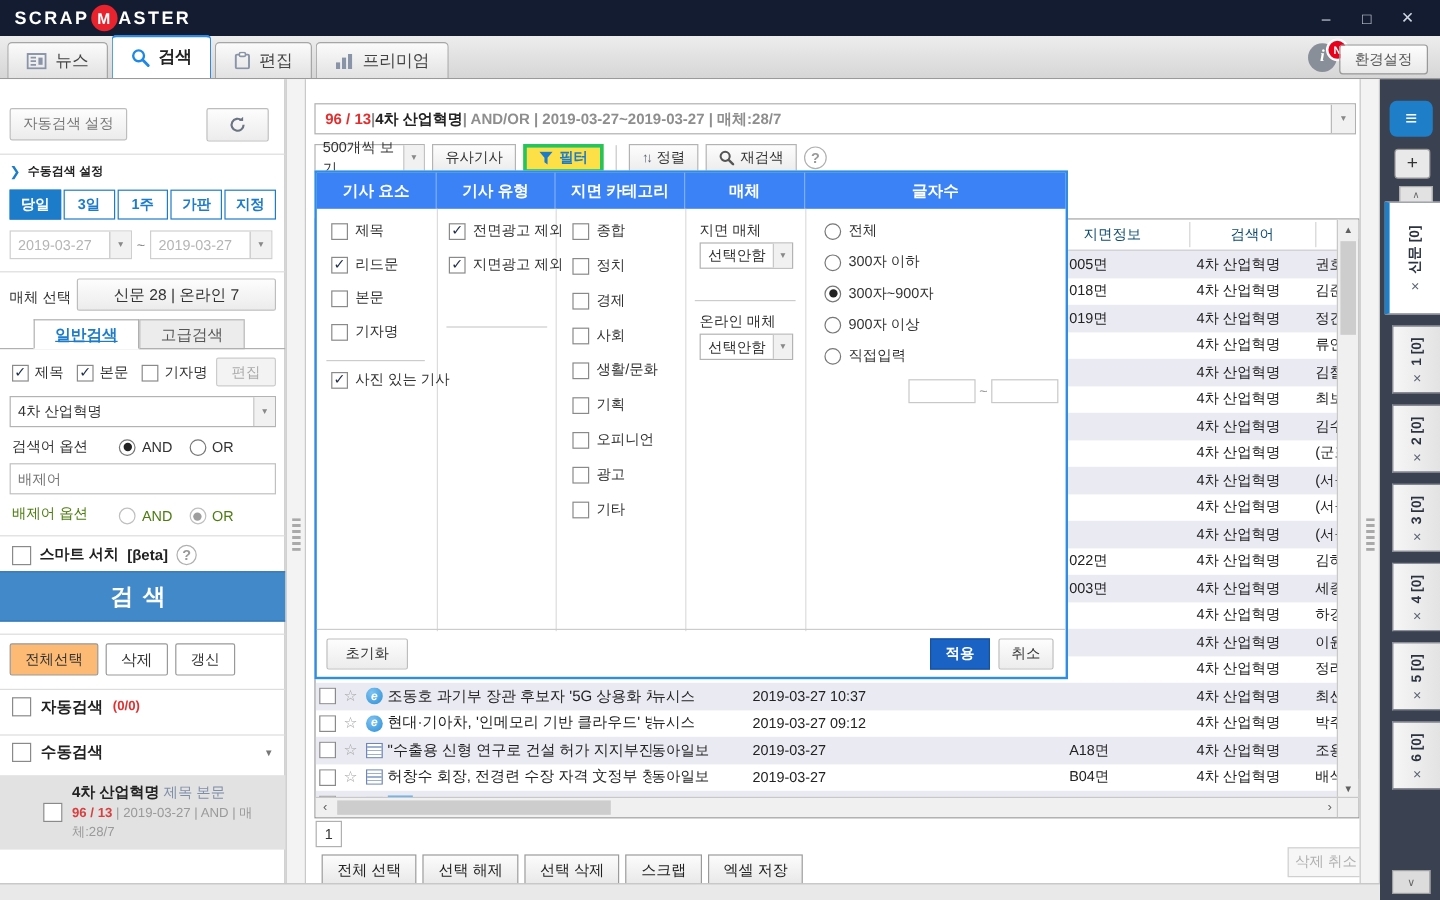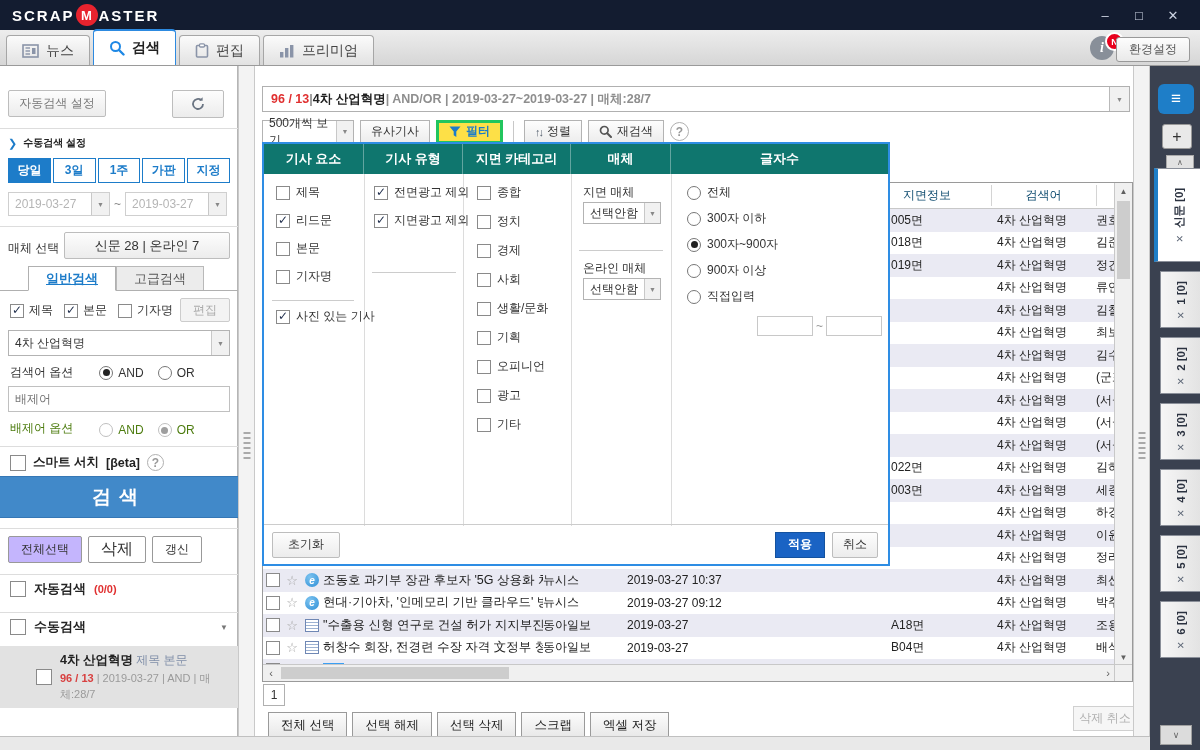--- a/index.html
+++ b/index.html
@@ -89,21 +89,21 @@
   .hl{background:#3b9ff3;color:#fff;padding:0 1px;}
   .ic-globe{width:14px;height:14px;border-radius:50%;background:radial-gradient(circle at 35% 30%,#7cc3f0,#2f8fd6);color:#fff;font-size:10px;font-weight:bold;font-style:italic;display:flex;align-items:center;justify-content:center;}
   .ic-news{width:14px;height:13px;border:1px solid #6f87b4;background:repeating-linear-gradient(#fff 0 2px,#9db2d2 2px 3px);box-sizing:border-box;}
   .vscroll{position:absolute;right:0;top:0;width:18px;height:482px;background:#f0f0f0;border-left:1px solid #c8c8c8;box-sizing:border-box;}
   .hscroll{position:absolute;left:0;bottom:0;width:853px;height:17px;background:#f0f0f0;border-top:1px solid #c8c8c8;box-sizing:border-box;}
   .sc-btn{position:absolute;background:#f0f0f0;color:#606060;display:flex;align-items:center;justify-content:center;font-size:8px;}
   .sc-thumb{position:absolute;background:#cdcdcd;}
   .corner{position:absolute;right:0;bottom:0;width:18px;height:17px;background:#f0f0f0;border-left:1px solid #c8c8c8;border-top:1px solid #c8c8c8;box-sizing:border-box;}
   
   .fpanel{position:absolute;left:7px;top:76px;width:628px;height:424px;background:#fff;border:2px solid #2e8de4;box-sizing:border-box;z-index:5;}
-  .fhead{display:flex;height:30px;background:#0f766e;}
+  .fhead{display:flex;height:30px;background:#3b82f6;}
   .fhead .fh{display:flex;align-items:center;justify-content:center;color:#fff;font-size:13px;font-weight:bold;border-right:1px solid rgba(255,255,255,.35);box-sizing:border-box;}
   .fbody{position:relative;height:352px;}
   .fcol-line{position:absolute;top:0;bottom:0;width:1px;background:#dcdcdc;}
   .fitem{position:absolute;display:flex;align-items:center;gap:6px;font-size:12px;color:#333;white-space:nowrap;}
   .fdiv{position:absolute;height:1px;background:#ccc;}
   .ffoot{position:absolute;left:0;right:0;bottom:0;height:40px;border-top:1px solid #ccc;display:flex;align-items:center;box-sizing:border-box;}
   .f-reset{margin-left:8px;width:68px;height:26px;}
   .f-apply{margin-left:auto;width:50px;height:26px;background:#1a63c4;border:1px solid #14529f;color:#fff;font-weight:bold;display:flex;align-items:center;justify-content:center;box-sizing:border-box;}
   .f-cancel{margin:0 10px 0 7px;width:46px;height:26px;}
   .flabel{position:absolute;font-size:12px;color:#333;}
@@ -268,22 +268,22 @@
     <span class="cb big"></span>
     <span style="font-weight:bold;color:#222;font-size:12.5px;">스마트 서치</span>
     <span style="font-weight:bold;color:#222;font-size:12.5px;">[βeta]</span>
     <span class="help-circle" style="width:17px;height:17px;">?</span>
   </div>
 
   <div class="search-btn">검색</div>
   <div class="sb-div" style="top:462px;"></div>
 
   <div id="list-buttons" style="position:absolute;left:8px;top:470px;display:flex;gap:6px;">
-      <div class="btn" style="height: 27px; padding: 0px 12px; border-color: rgb(153, 153, 153); background: #c4b5fd; font-size: 12px;">전체선택</div>
-      <div class="btn" style="height: 27px; padding: 0px 12px; border-color: rgb(153, 153, 153); background: rgb(255, 255, 255); font-size: 16px;">삭제</div>
+      <div class="btn" style="height: 27px; padding: 0px 12px; border-color: rgb(153, 153, 153); background: #fdba74; font-size: 12px;">전체선택</div>
+      <div class="btn" style="height: 27px; padding: 0px 12px; border-color: rgb(153, 153, 153); background: rgb(255, 255, 255); font-size: 13px;">삭제</div>
       <div class="btn" style="height: 27px; padding: 0px 12px; border-color: rgb(153, 153, 153); background: rgb(255, 255, 255); font-size: 12px;">갱신</div>
     </div>
   <div class="sb-div" style="top:508px;"></div>
 
   <div style="position:absolute;left:10px;top:514px;display:flex;align-items:center;gap:8px;">
     <span class="cb big"></span>
     <span style="font-weight:bold;font-size:13px;color:#222;">자동검색</span>
     <span style="font-weight:bold;font-size:11px;color:#e03030;">(0/0)</span>
   </div>
   <div class="sb-div" style="top:546px;"></div>

